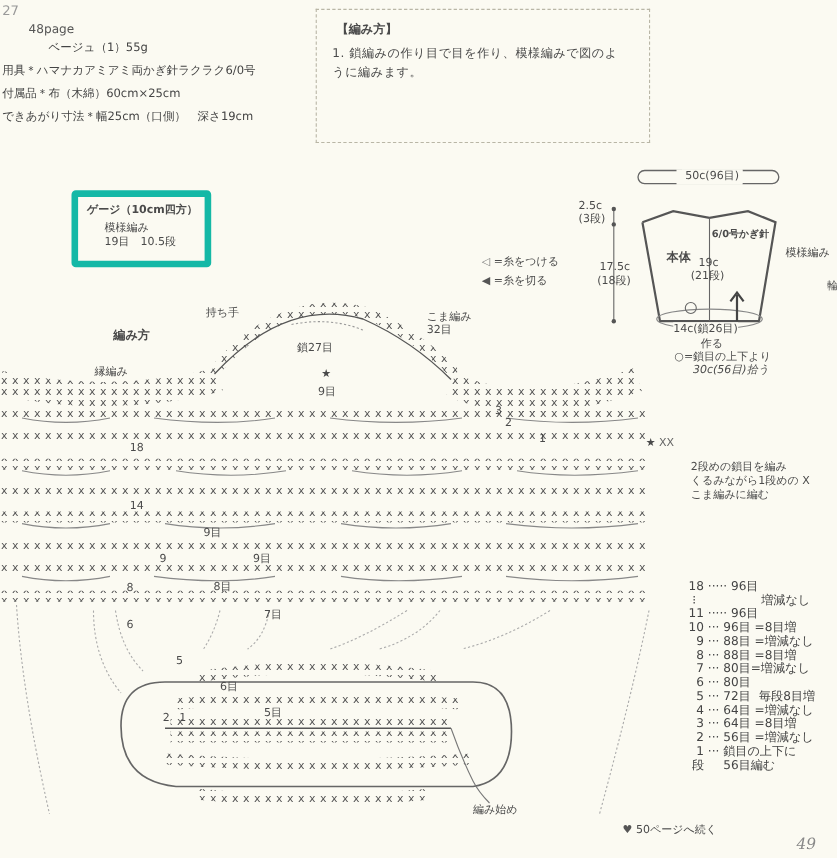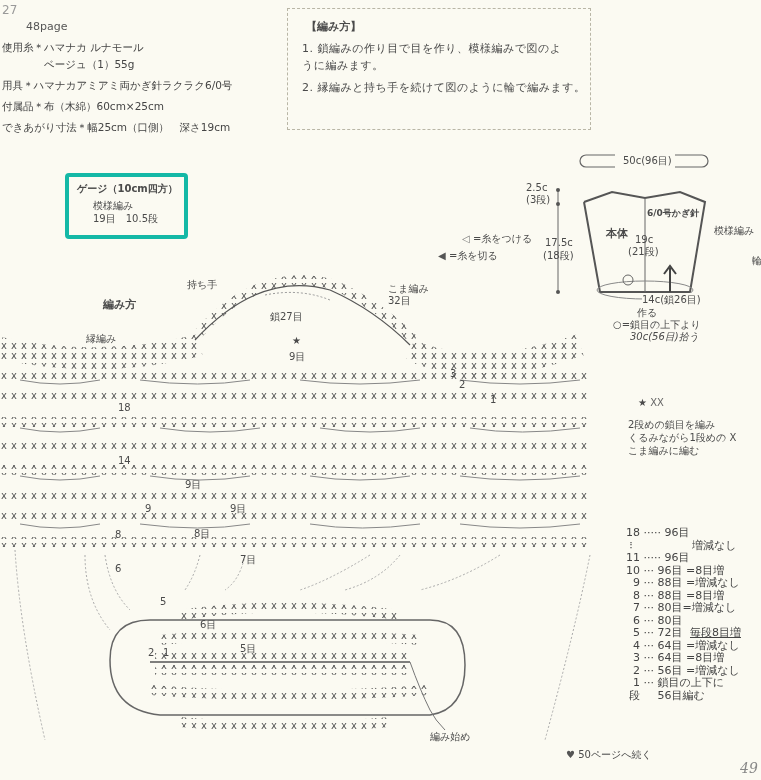--- a/index.html
+++ b/index.html
@@ -5,55 +5,53 @@
   html,body{margin:0;padding:0;}
   body{width:761px;height:780px;background:#fbfaf2;position:relative;overflow:hidden;
        font-family:"DejaVu Sans",sans-serif;color:#4a4a4a;}
   .abs{position:absolute;}
   .t{font-size:10px;line-height:13px;white-space:nowrap;}
   .tb{font-weight:bold;margin-top:20px;}
   .mats div{font-size:10.5px;line-height:21px;white-space:nowrap;color:#444;}
   .howto{left:287px;top:8px;width:302px;height:120px;border:1px dashed #b9b6a6;}
   .howto .h{font-size:11px;font-weight:bold;margin:10px 0 6px 18px;}
   .howto .s{font-size:11px;line-height:17px;margin:0 0 5px 14px;letter-spacing:0.5px;}
-  .gauge{left:65px;top:173px;width:115px;height:58px;border:4px solid #14b8a6;border-radius:4px;}
+  .gauge{left:65px;top:173px;width:115px;height:58px;border:6px solid #14b8a6;border-radius:4px;}
   .gauge .g1{font-size:10px;font-weight:bold;margin:5px 0 0 8px;}
   .gauge .g2{font-size:10px;margin:3px 0 0 24px;line-height:13px;}
   .row-tbl{font-size:11px;line-height:12.5px;color:#444;white-space:nowrap;}
   .row-tbl .r{height:12.5px;}
-  .pg{font-family:"DejaVu Serif",serif;font-style:italic;font-size:14px;color:#888;margin-left:16px;}
+  .pg{font-family:"DejaVu Serif",serif;font-style:italic;font-size:14px;color:#888;}
   svg text{font-family:"DejaVu Sans",sans-serif;}
 </style>
 </head>
 <body>
 
 <div class="abs t" style="left:2px;top:4px;color:#999;font-size:12px;">27</div>
 <div class="abs t" style="left:26px;top:20px;color:#555;font-size:11px;">48page</div>
 
 <div class="abs mats" style="left:2px;top:37px;">
-  <div><span>使用糸＊</span><span>ハマナカ ルナモール</span></div>
   <div style="padding-left:42px;margin-top:-4px;"><span>ベージュ（1）55g</span></div>
   <div><span>用具＊</span><span>ハマナカアミアミ両かぎ針ラクラク6/0号</span></div>
   <div><span>付属品＊</span><span>布（木綿）60cm×25cm</span></div>
   <div><span>できあがり寸法＊</span><span>幅25cm（口側）　深さ19cm</span></div>
 </div>
 
 <div class="abs howto">
   <div class="h">【編み方】</div>
   <div class="s" style="width:270px;">1. 鎖編みの作り目で目を作り、模様編みで図のように編みます。</div>
-  <div class="s">2. 縁編みと持ち手を続けて図のように輪で編みます。</div>
 </div>
 
 <div class="abs gauge">
   <div class="g1">ゲージ（10cm四方）</div>
   <div class="g2">模様編み</div>
   <div class="g2" style="margin-top:0;">19目　10.5段</div>
 </div>
 
-<div class="abs t" style="left:462px;top:232px;">
+<div class="abs t" style="left:438px;top:232px;">
   <span style="color:#777;">◁</span>
   <span>=糸をつける</span>
 </div>
 <div class="abs t" style="left:438px;top:249px;">
   <span style="color:#555;">◀</span>
   <span>=糸を切る</span>
 </div>
 
 <svg class="abs" style="left:520px;top:150px;" width="241" height="200">
   <rect x="60" y="5" width="128" height="12" rx="6" fill="none" stroke="#666" stroke-width="1.2"></rect>
@@ -73,21 +71,21 @@
 <div class="abs t" style="left:526px;top:181px;">2.5c</div>
 <div class="abs t" style="left:526px;top:193px;text-align:right;">(3段)</div>
 <div class="abs t" style="left:545px;top:236px;">17.5c</div>
 <div class="abs t" style="left:543px;top:249px;">(18段)</div>
 <div class="abs t tb" style="left:606px;top:207px;font-size:11px;">本体</div>
 <div class="abs t" style="left:647px;top:207px;font-size:9px;font-weight:bold;">6/0号かぎ針</div>
 <div class="abs t" style="left:635px;top:233px;">19c</div>
 <div class="abs t" style="left:628px;top:245px;">(21段)</div>
 <div class="abs t" style="left:714px;top:224px;">模様編み</div>
 <div class="abs t" style="left:752px;top:254px;">輪編み</div>
-<div class="abs t" style="left:642px;top:293px;background:#fbfaf2;">14c(鎖26目)</div>
+<div class="abs t" style="left:612px;top:293px;background:#fbfaf2;">14c(鎖26目)</div>
 <div class="abs t" style="left:637px;top:306px;">作る</div>
 <div class="abs t" style="left:613px;top:318px;">○=鎖目の上下より</div>
 <div class="abs t" style="left:630px;top:330px;font-style:italic;">30c(56目)拾う</div>
 
 <svg class="abs" style="left:0;top:270px;" width="600" height="510">
   <defs>
     <pattern id="xs" width="10" height="10" patternUnits="userSpaceOnUse">
       <text x="1" y="9" font-size="10" fill="#555">x</text>
     </pattern>
   </defs>
@@ -160,37 +158,37 @@
 <div class="abs t" style="left:200px;top:618px;">6目</div>
 <div class="abs t" style="left:240px;top:642px;">5目</div>
 <div class="abs t" style="left:490px;top:393px;">1</div>
 <div class="abs t" style="left:459px;top:378px;">2</div>
 <div class="abs t" style="left:450px;top:367px;">3</div>
 <div class="abs t" style="left:160px;top:595px;">5</div>
 <div class="abs t" style="left:148px;top:646px;">2</div>
 <div class="abs t" style="left:163px;top:646px;">1</div>
 <div class="abs t" style="left:430px;top:730px;">編み始め</div>
 
-<div class="abs t" style="left:638px;top:396px;">★ <span style="color:#666;">ⅩⅩ</span></div>
+<div class="abs t" style="left:587px;top:396px;">★ <span style="color:#666;">ⅩⅩ</span></div>
 <div class="abs" style="left:628px;top:418px;">
   <div class="t">2段めの鎖目を編み</div>
   <div class="t">くるみながら1段めの X</div>
   <div class="t">こま編みに編む</div>
 </div>
 
 <div class="abs row-tbl" style="left:622px;top:527px;">
   <div class="r"><span style="display:inline-block;width:18px;text-align:right;">18</span> ····· <span>96目</span></div>
   <div class="r"><span style="display:inline-block;width:18px;text-align:center;">⁝</span><span style="margin-left:52px;">増減なし</span></div>
   <div class="r"><span style="display:inline-block;width:18px;text-align:right;">11</span> ····· <span>96目</span></div>
   <div class="r"><span style="display:inline-block;width:18px;text-align:right;">10</span> ··· <span>96目</span> <span>=8目増</span></div>
   <div class="r"><span style="display:inline-block;width:18px;text-align:right;">9</span> ··· <span>88目</span> <span>=増減なし</span></div>
   <div class="r"><span style="display:inline-block;width:18px;text-align:right;">8</span> ··· <span>88目</span> <span>=8目増</span></div>
   <div class="r"><span style="display:inline-block;width:18px;text-align:right;">7</span> ··· <span>80目</span><span>=増減なし</span></div>
   <div class="r"><span style="display:inline-block;width:18px;text-align:right;">6</span> ··· <span>80目</span></div>
-  <div class="r"><span style="display:inline-block;width:18px;text-align:right;">5</span> ··· <span>72目</span> <span style="margin-left:4px;text-decoration:underline;">毎段8目増</span></div>
+  <div class="r"><span style="display:inline-block;width:18px;text-align:right;">5</span> ··· <span>72目</span> <span style="margin-left:4px;">毎段8目増</span></div>
   <div class="r"><span style="display:inline-block;width:18px;text-align:right;">4</span> ··· <span>64目</span> <span>=増減なし</span></div>
   <div class="r"><span style="display:inline-block;width:18px;text-align:right;">3</span> ··· <span>64目</span> <span>=8目増</span></div>
   <div class="r"><span style="display:inline-block;width:18px;text-align:right;">2</span> ··· <span>56目</span> <span>=増減なし</span></div>
   <div class="r"><span style="display:inline-block;width:18px;text-align:right;">1</span> ··· <span>鎖目の上下に</span></div>
   <div class="r"><span style="display:inline-block;width:18px;text-align:right;">段</span>&nbsp;&nbsp;&nbsp;&nbsp;&nbsp;<span>56目編む</span></div>
 </div>
 
 <div class="abs t" style="left:566px;top:748px;">
   <span style="color:#555;">♥</span>
   <span>50ページへ続く</span>

